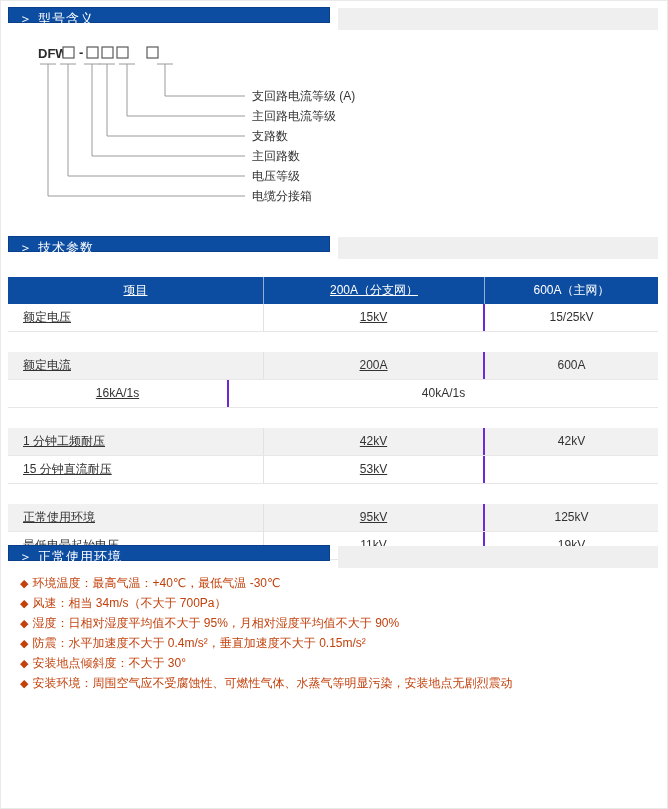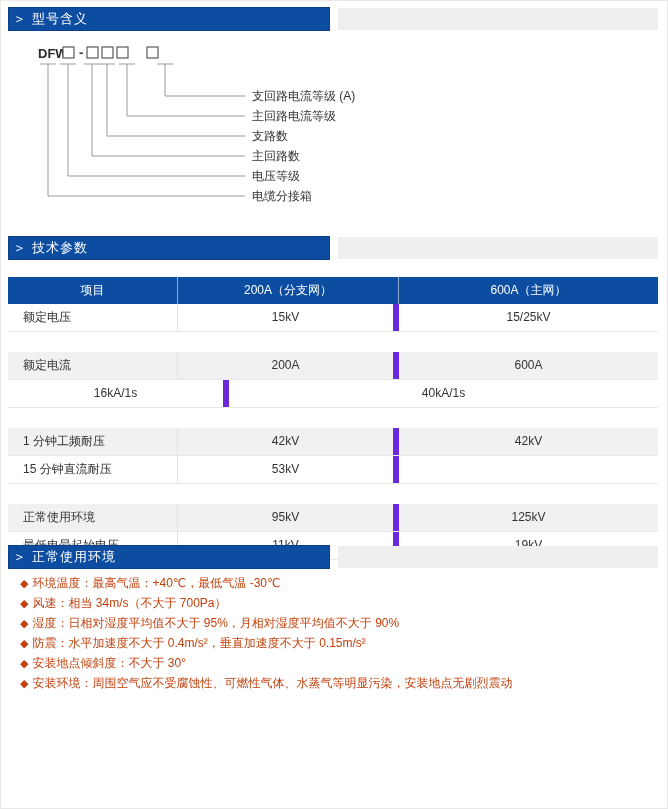--- a/index.html
+++ b/index.html
@@ -7,24 +7,24 @@
     font-family:"Liberation Sans","DejaVu Sans",sans-serif;
     background:#ffffff;
     width:668px;height:809px;
   }
   .page{
     position:relative;width:668px;height:809px;background:#ffffff;
     overflow:hidden;box-shadow:inset 0 0 0 1px #e9e9e9;
   }
   
   .sec-bar{
-    position:absolute;left:8px;width:322px;height:24px;
+    position:absolute;left:8px;width:322px;height:16px;
     background:#0c4da2;border:1px solid #0a3f8c;box-sizing:border-box;
     color:#ffffff;font-size:13px;line-height:22px;
-    padding-left:4px;letter-spacing:1px;white-space:nowrap;
+    padding-left:10px;letter-spacing:1px;white-space:nowrap;
   }
   .sec-bar .marker{margin-right:5px;}
   .sec-gray{
     position:absolute;left:338px;width:320px;height:22px;background:#efefef;
   }
   
   .diagram{position:absolute;left:30px;top:42px;}
   .diagram line{stroke:#9a9a9a;stroke-width:1;}
   .diagram rect{fill:#ffffff;stroke:#5a5a5a;stroke-width:1.2;}
   .diagram text{fill:#333333;font-size:12px;font-family:"Liberation Sans","DejaVu Sans",sans-serif;}
@@ -33,25 +33,25 @@
   .table{
     position:absolute;left:8px;top:277px;width:650px;
     font-size:12px;color:#333333;
   }
   .thead{display:flex;height:27px;background:#0c4da2;color:#ffffff;}
   .th{line-height:27px;text-align:center;box-sizing:border-box;}
   .th.b{border-right:1px solid rgba(255,255,255,0.55);}
   .tr{display:flex;height:27px;align-items:center;border-bottom:1px solid #e7e7e7;background:#ffffff;}
   .tr.alt{background:#f1f1f1;margin-top:20px;}
   .td{box-sizing:border-box;height:27px;line-height:26px;}
-  .c1{width:170px;}
-  .c2{width:221px;}
+  .c1{width:256px;text-decoration:underline;}
+  .c2{width:221px;text-decoration:underline;}
   .c3{flex:1;}
   .td.c1{padding-left:15px;border-right:1px solid #e2e2e2;}
-  .td.c2{text-align:center;border-right:6px solid #6d28d9;}
+  .td.c2{text-align:center;border-right:2px solid #6d28d9;}
   .td.c3{text-align:center;}
   
   .env{position:absolute;left:20px;top:573px;width:652px;font-size:12px;color:#c2410c;}
   .env-item{line-height:20px;height:20px;white-space:nowrap;}
   .env-item .diamond{margin-right:4px;font-size:11px;}
 </style>
 </head>
 <body>
 
 <div class="page">

